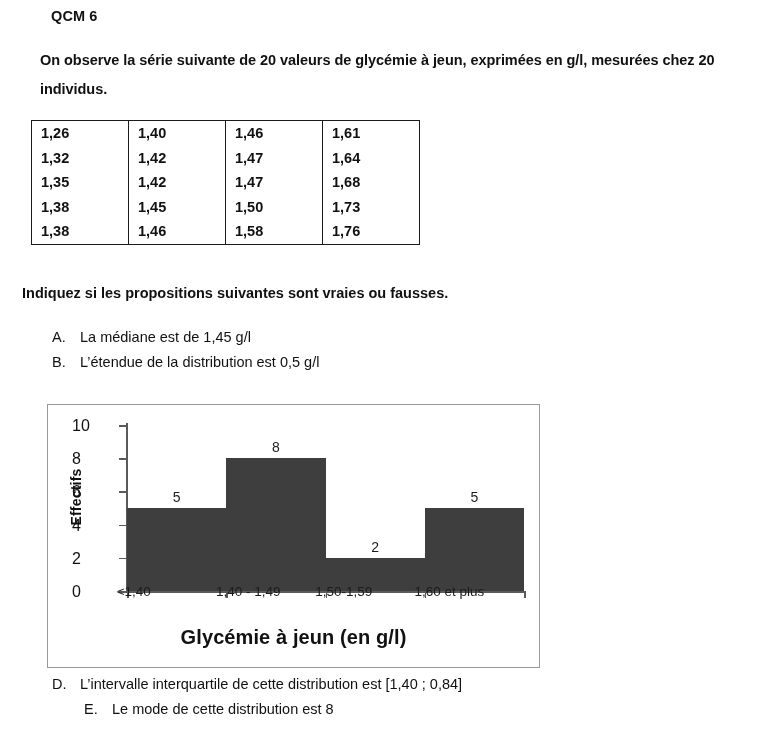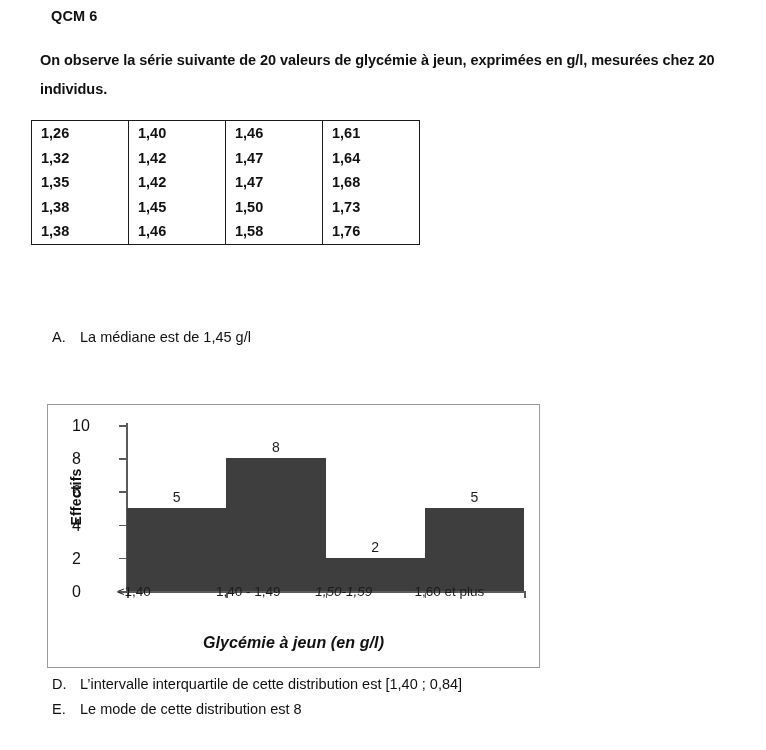--- a/index.html
+++ b/index.html
@@ -86,21 +86,21 @@
     white-space: nowrap;
   }
   .prop .letter {
     display: inline-block;
     width: 28px;
   }
   .prop-a { top: 329px; }
   .prop-b { top: 354px; }
   .prop-c { top: 379px; }
   .prop-d { top: 676px; }
-  .prop-e { top: 701px; }
+  .prop-e { top: 701px; margin-left: 32px; }
 
   
   .chart-box {
     position: absolute;
     left: 47px;
     top: 404px;
     width: 493px;
     height: 264px;
     border: 1.5px solid #9a9a9a;
     background: #ffffff;
@@ -201,26 +201,25 @@
     font-size: 13.5px;
     color: #1b1b1b;
     white-space: nowrap;
     line-height: 1;
   }
 
   .x-axis-title {
     position: absolute;
     left: 0;
     right: 0;
-    top: 229px;
+    top: 221px;
     text-align: center;
-    font-size: 16px;
+    font-size: 20px;
     font-weight: bold;
     letter-spacing: 0.1px;
-    font-style: italic;
   }
 </style>
 </head>
 <body>
 
 <div class="page">
 
   <div class="qcm-title">QCM 6</div>
 
   <div class="intro">On observe la série suivante de 20 valeurs de glycémie à jeun, exprimées en g/l, mesurées chez 20 individus.</div>
@@ -253,23 +252,27 @@
       </tr>
       <tr>
         <td>1,38</td>
         <td>1,46</td>
         <td>1,58</td>
         <td>1,76</td>
       </tr>
     </tbody>
   </table>
 
+  <div class="instruction">Indiquez si les propositions suivantes sont vraies ou fausses.</div>
 
   <div class="prop prop-a">
     <span class="letter">A.</span><span>La médiane est de 1,45 g/l</span>
+  </div>
+  <div class="prop prop-b">
+    <span class="letter">B.</span><span>L’étendue de la distribution est 0,5 g/l</span>
   </div>
 
   <div class="chart-box">
     <div class="chart-inner">
 
       <div class="y-axis-label">Effectifs</div>
 
       <div class="axis-y-line"></div>
       <div class="axis-x-line"></div>
 
@@ -304,21 +307,21 @@
 
       <div id="bar-values">
           <div class="bar-value" style="left: 108.625px; top: 85px;">5</div>
           <div class="bar-value" style="left: 207.875px; top: 35.2px;">8</div>
           <div class="bar-value" style="left: 307.125px; top: 134.8px;">2</div>
           <div class="bar-value" style="left: 406.375px; top: 85px;">5</div>
         </div>
       <div id="x-cat-labels">
           <div class="x-cat-label" style="left: 68.625px; width: 120px;">&lt;1,40</div>
           <div class="x-cat-label" style="left: 167.875px; width: 120px;">1,40 - 1,49</div>
-          <div class="x-cat-label" style="left: 267.125px; width: 120px; font-style: italic;">1,50-1,59</div>
+          <div class="x-cat-label" style="left: 267.125px; width: 120px;">1,50-1,59</div>
           <div class="x-cat-label" style="left: 366.375px; width: 120px;">1,60 et plus</div>
         </div>
 
       <div class="x-axis-title">Glycémie à jeun (en g/l)</div>
     </div>
   </div>
 
   <div class="prop prop-d">
     <span class="letter">D.</span><span>L’intervalle interquartile de cette distribution est [1,40 ; 0,84]</span>
   </div>

